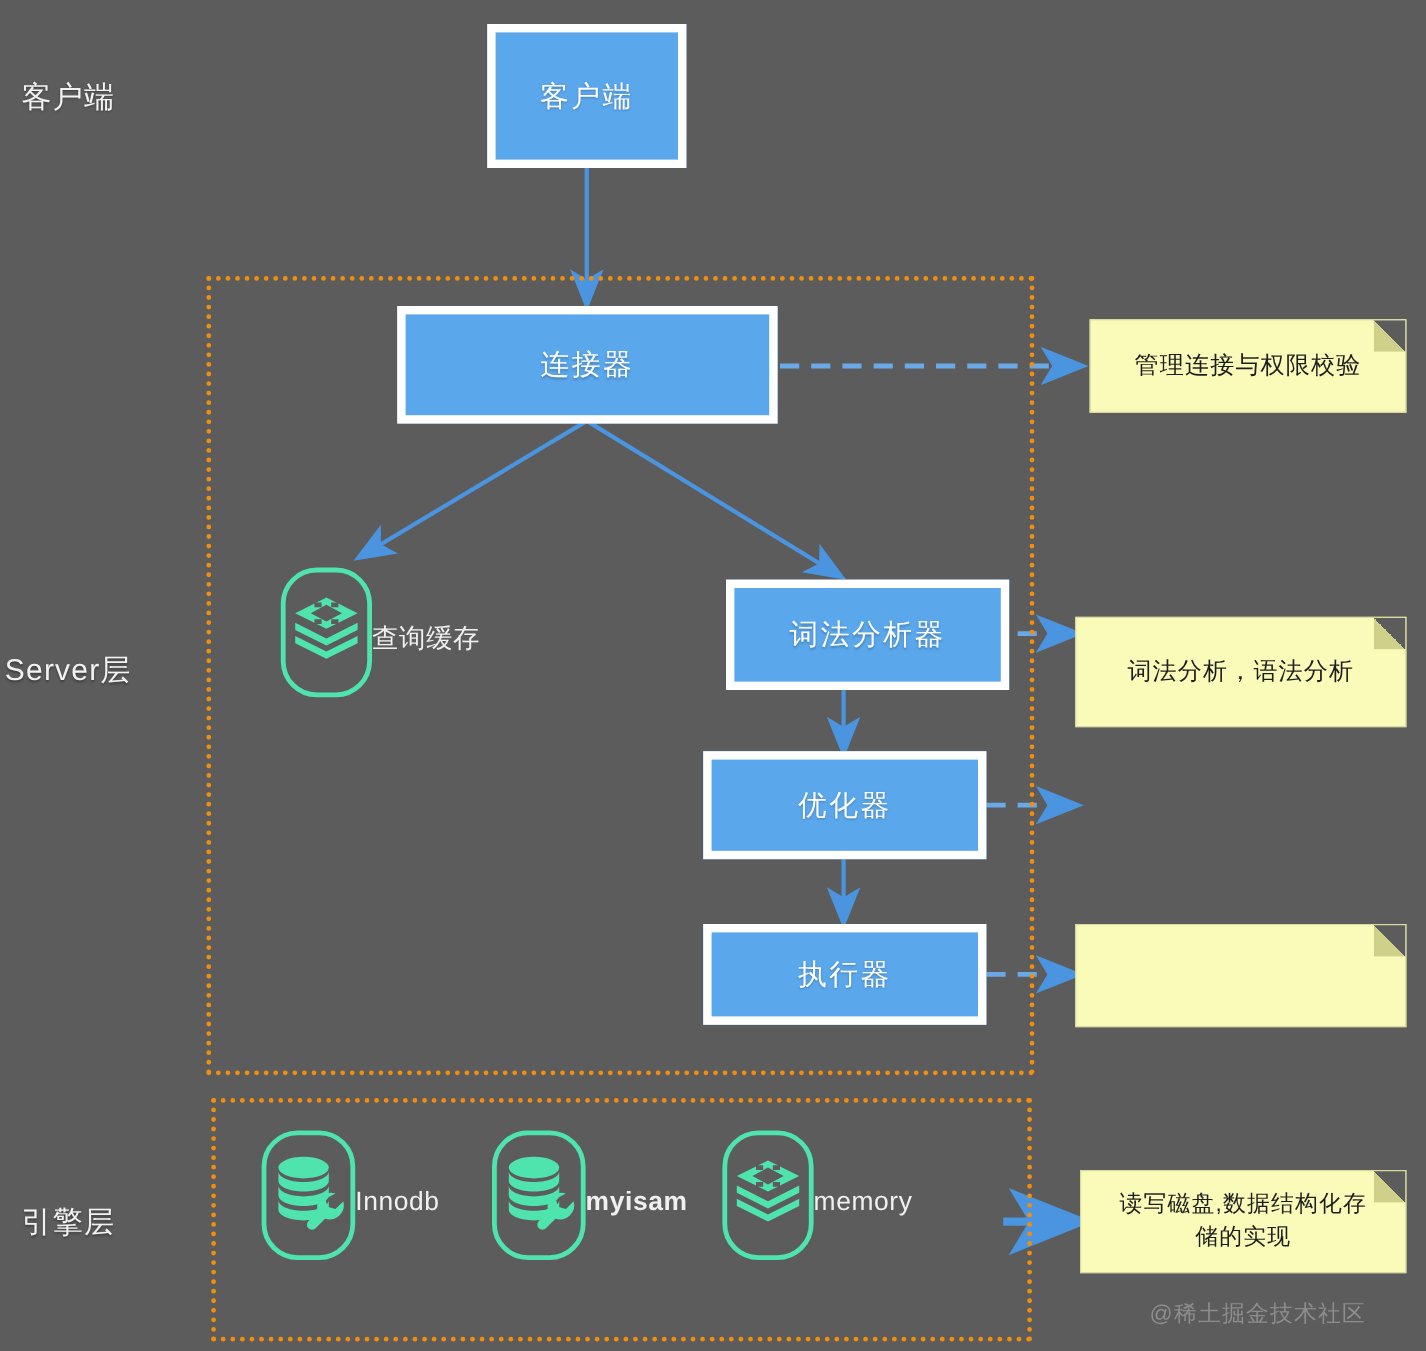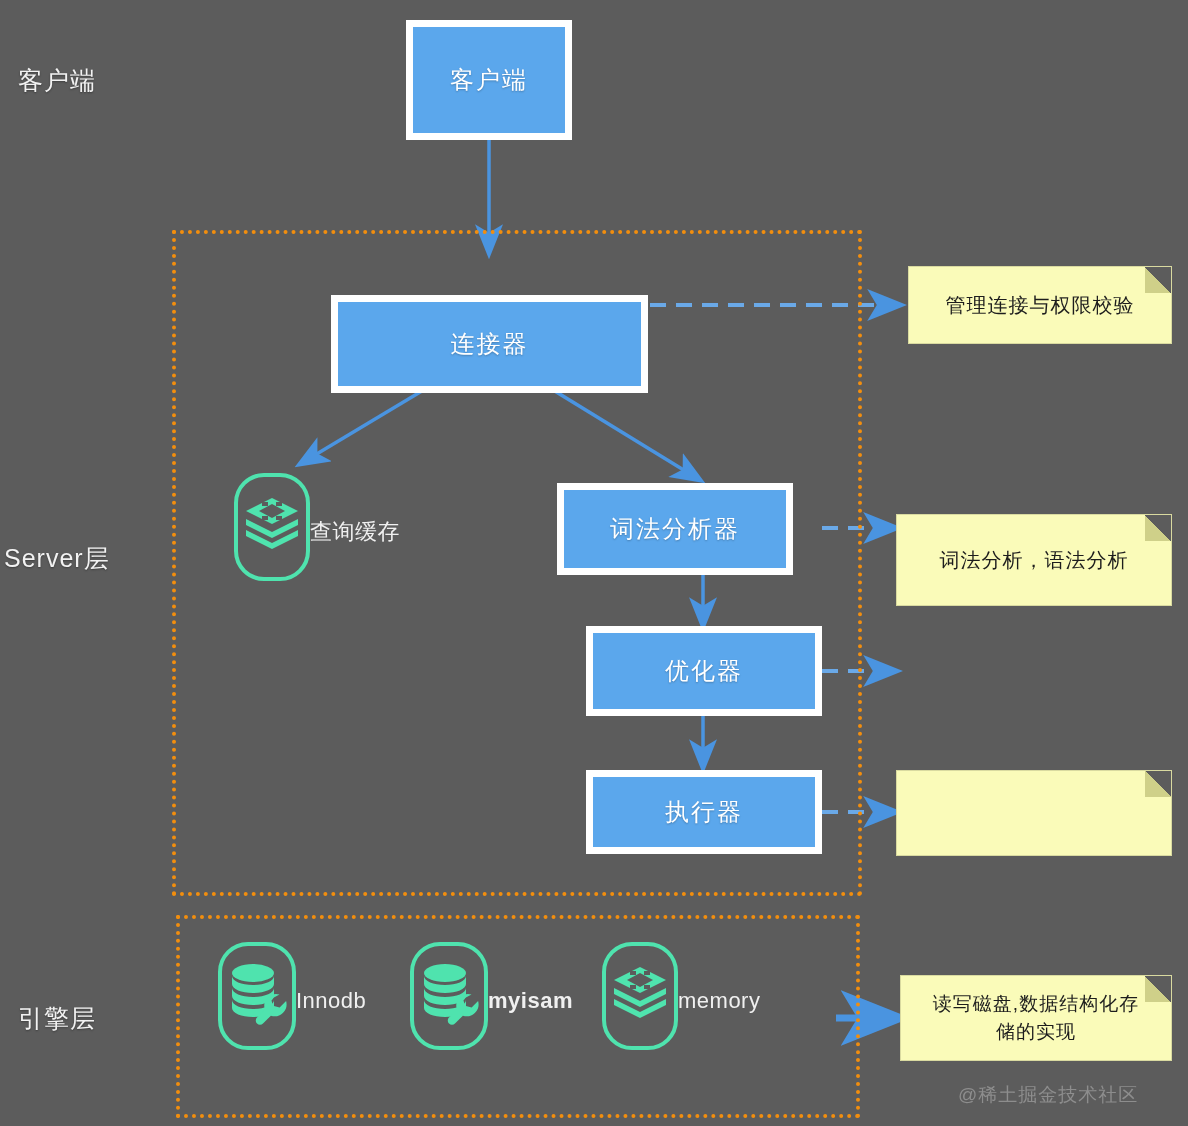--- a/index.html
+++ b/index.html
@@ -129,25 +129,25 @@
   <div class="layer-label" style="left:4px;top:542px;">Server层</div>
   <div class="layer-label" style="left:18px;top:1002px;">引擎层</div>
 
   <div class="group-frame" style="left:172px;top:230px;width:690px;height:666px;"></div>
   <div class="group-frame" style="left:176px;top:915px;width:684px;height:203px;"></div>
 
   <div class="proc-box" style="left:406px;top:20px;width:166px;height:120px;">
     <span>客户端</span>
   </div>
 
-  <div class="proc-box" style="left:331px;top:255px;width:317px;height:98px;margin-top:40px;">
+  <div class="proc-box" style="left:331px;top:255px;width:317px;height:98px;">
     <span>连接器</span>
   </div>
 
-  <div class="proc-box" style="left:557px;top:483px;width:236px;height:92px;">
+  <div class="proc-box" style="left:605px;top:483px;width:236px;height:92px;">
     <span>词法分析器</span>
   </div>
 
   <div class="proc-box" style="left:586px;top:626px;width:236px;height:90px;">
     <span>优化器</span>
   </div>
 
   <div class="proc-box" style="left:586px;top:770px;width:236px;height:84px;">
     <span>执行器</span>
   </div>

